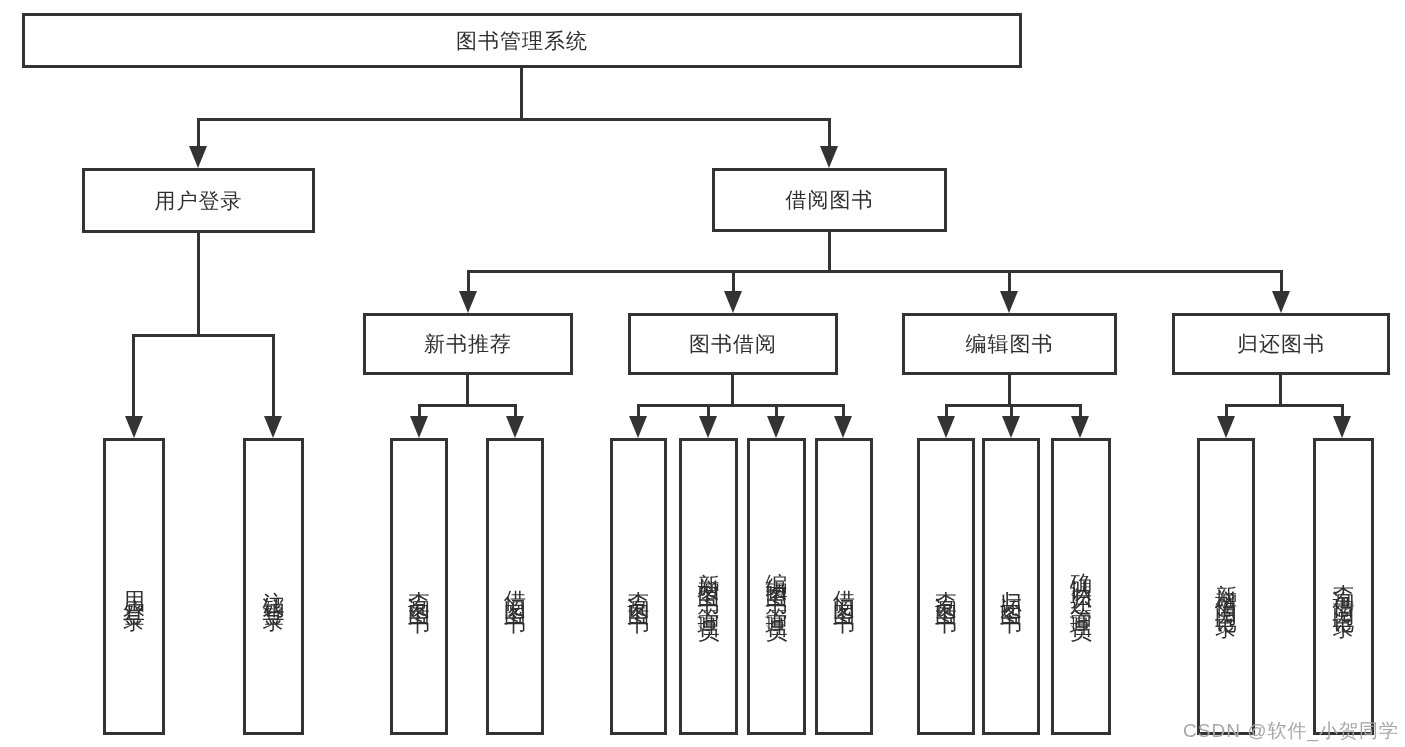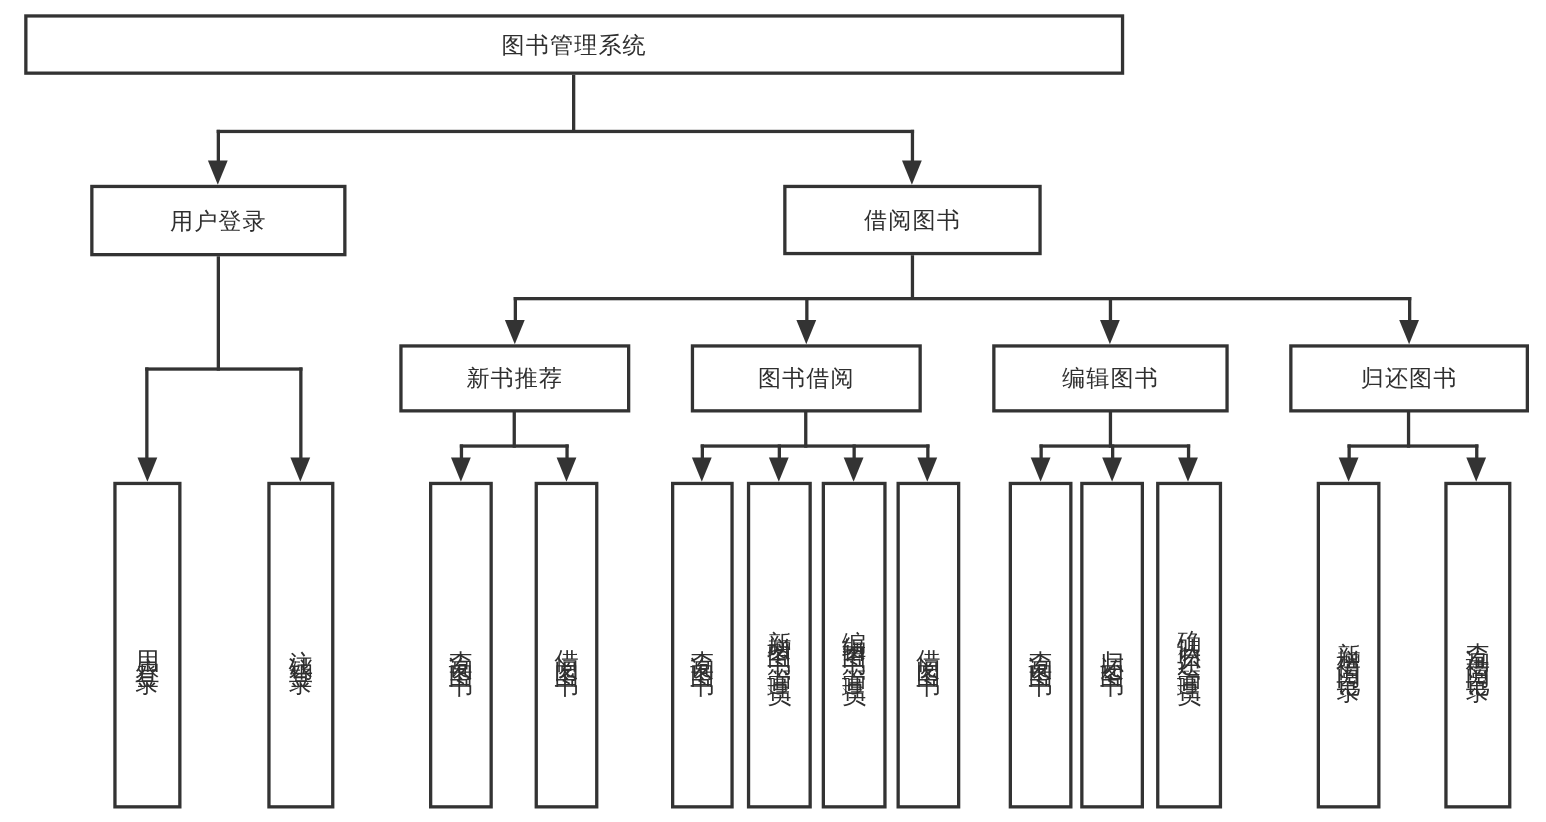--- a/index.html
+++ b/index.html
@@ -175,14 +175,15 @@
     <span class="vlabel">确认归还（管理员）</span>
   </div>
 
   <div class="vbox" style="left:1197px;width:58px;">
     <span class="vlabel">新增借阅记录</span>
   </div>
   <div class="vbox" style="left:1313px;width:61px;">
     <span class="vlabel">查询借阅记录</span>
   </div>
 
+  <div class="watermark">CSDN @软件_小贺同学</div>
 
 </div>
 
 </body></html>

